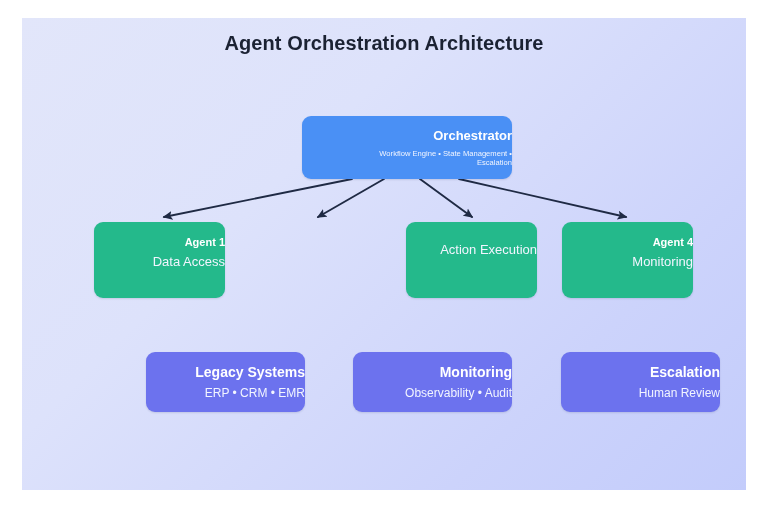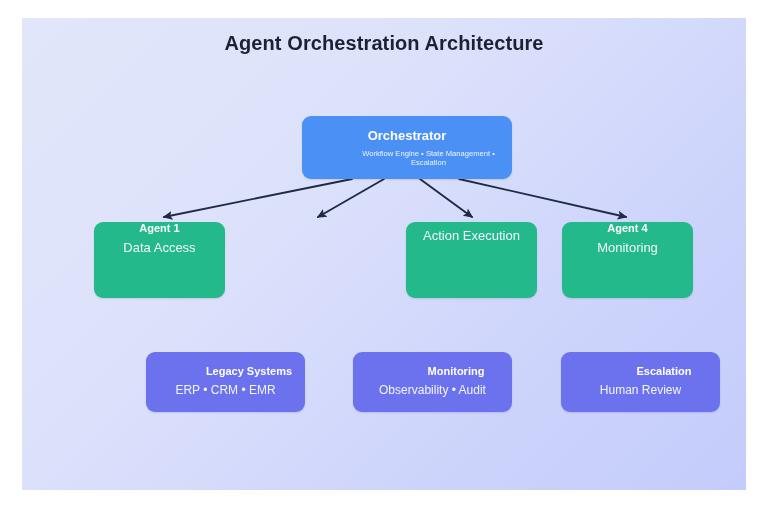--- a/index.html
+++ b/index.html
@@ -47,21 +47,21 @@
     height: 472px;
     pointer-events: none;
   }
 
   
   .node {
     position: absolute;
     box-sizing: border-box;
     border-radius: 9px;
     color: #ffffff;
-    text-align: center;
+    text-align: right;
     box-shadow: 0 1px 2px rgba(40, 50, 90, 0.14);
     overflow: hidden;
   }
   .node-title {
     display: block;
     font-weight: bold;
     line-height: 1.1;
   }
   .node-sub {
     display: block;
@@ -84,41 +84,41 @@
     margin-top: 7px;
     padding-left: 43px;
   }
 
   
   .node.agent {
     top: 204px;
     width: 131px;
     height: 76px;
     background: #24b98b;
-    padding-top: 0;
+    padding-top: 14px;
   }
   .node.agent .node-title { font-size: 11px; }
   .node.agent .node-sub {
     font-size: 13px;
     margin-top: 7px;
   }
   .node.agent.a1 { left: 72px; }
   .node.agent.a2 { left: 228px; }
   .node.agent.a3 { left: 384px; }
   .node.agent.a4 { left: 540px; }
 
   
   .node.support {
     top: 334px;
     width: 159px;
     height: 60px;
     background: #6c72ee;
     padding-top: 13px;
   }
-  .node.support .node-title { font-size: 11px; padding-left: 47px; }
+  .node.support .node-title { font-size: 14px; padding-left: 47px; }
   .node.support .node-sub {
     font-size: 12px;
     margin-top: 7px;
   }
   .node.support.s1 { left: 124px; }
   .node.support.s2 { left: 331px; }
   .node.support.s3 { left: 539px; }
 </style>
 </head>
 <body>

